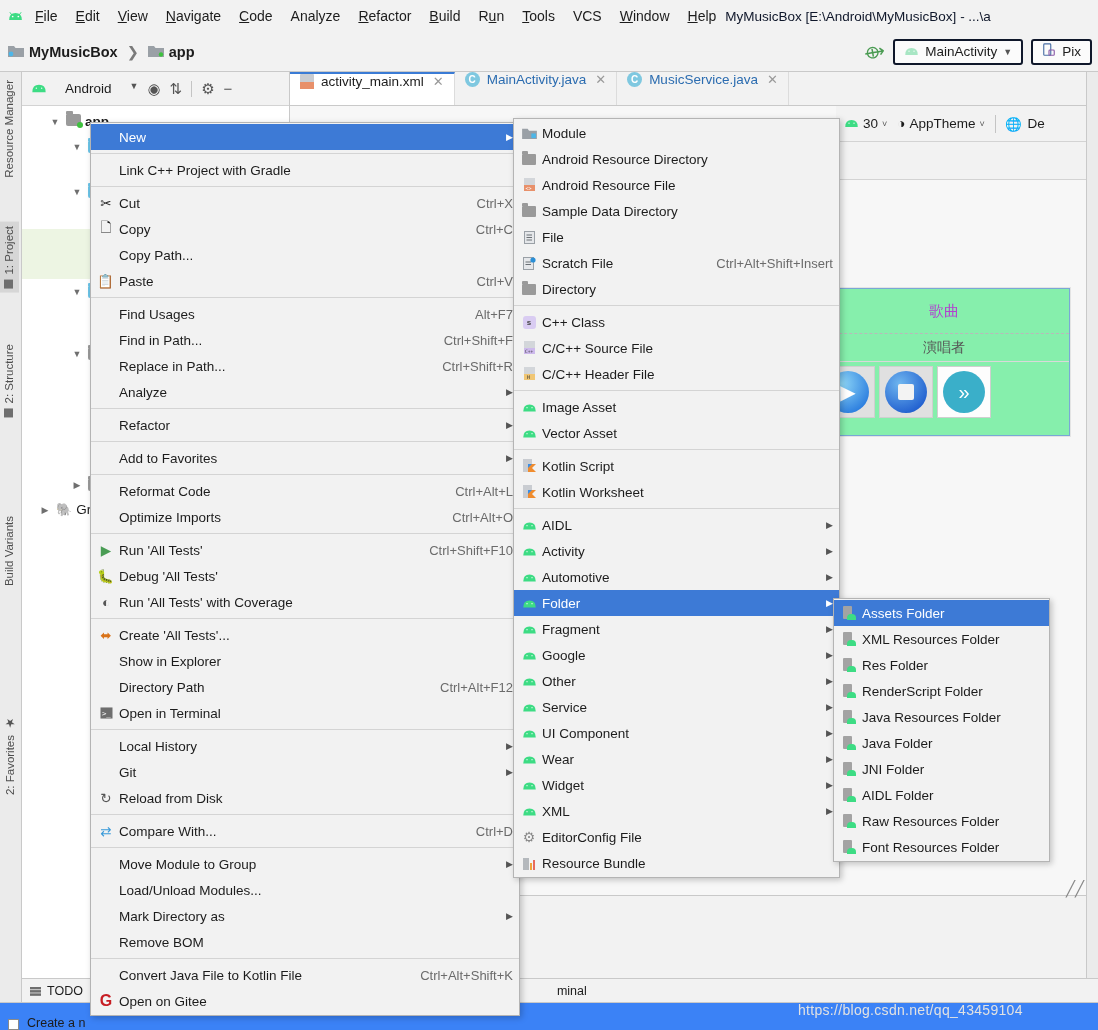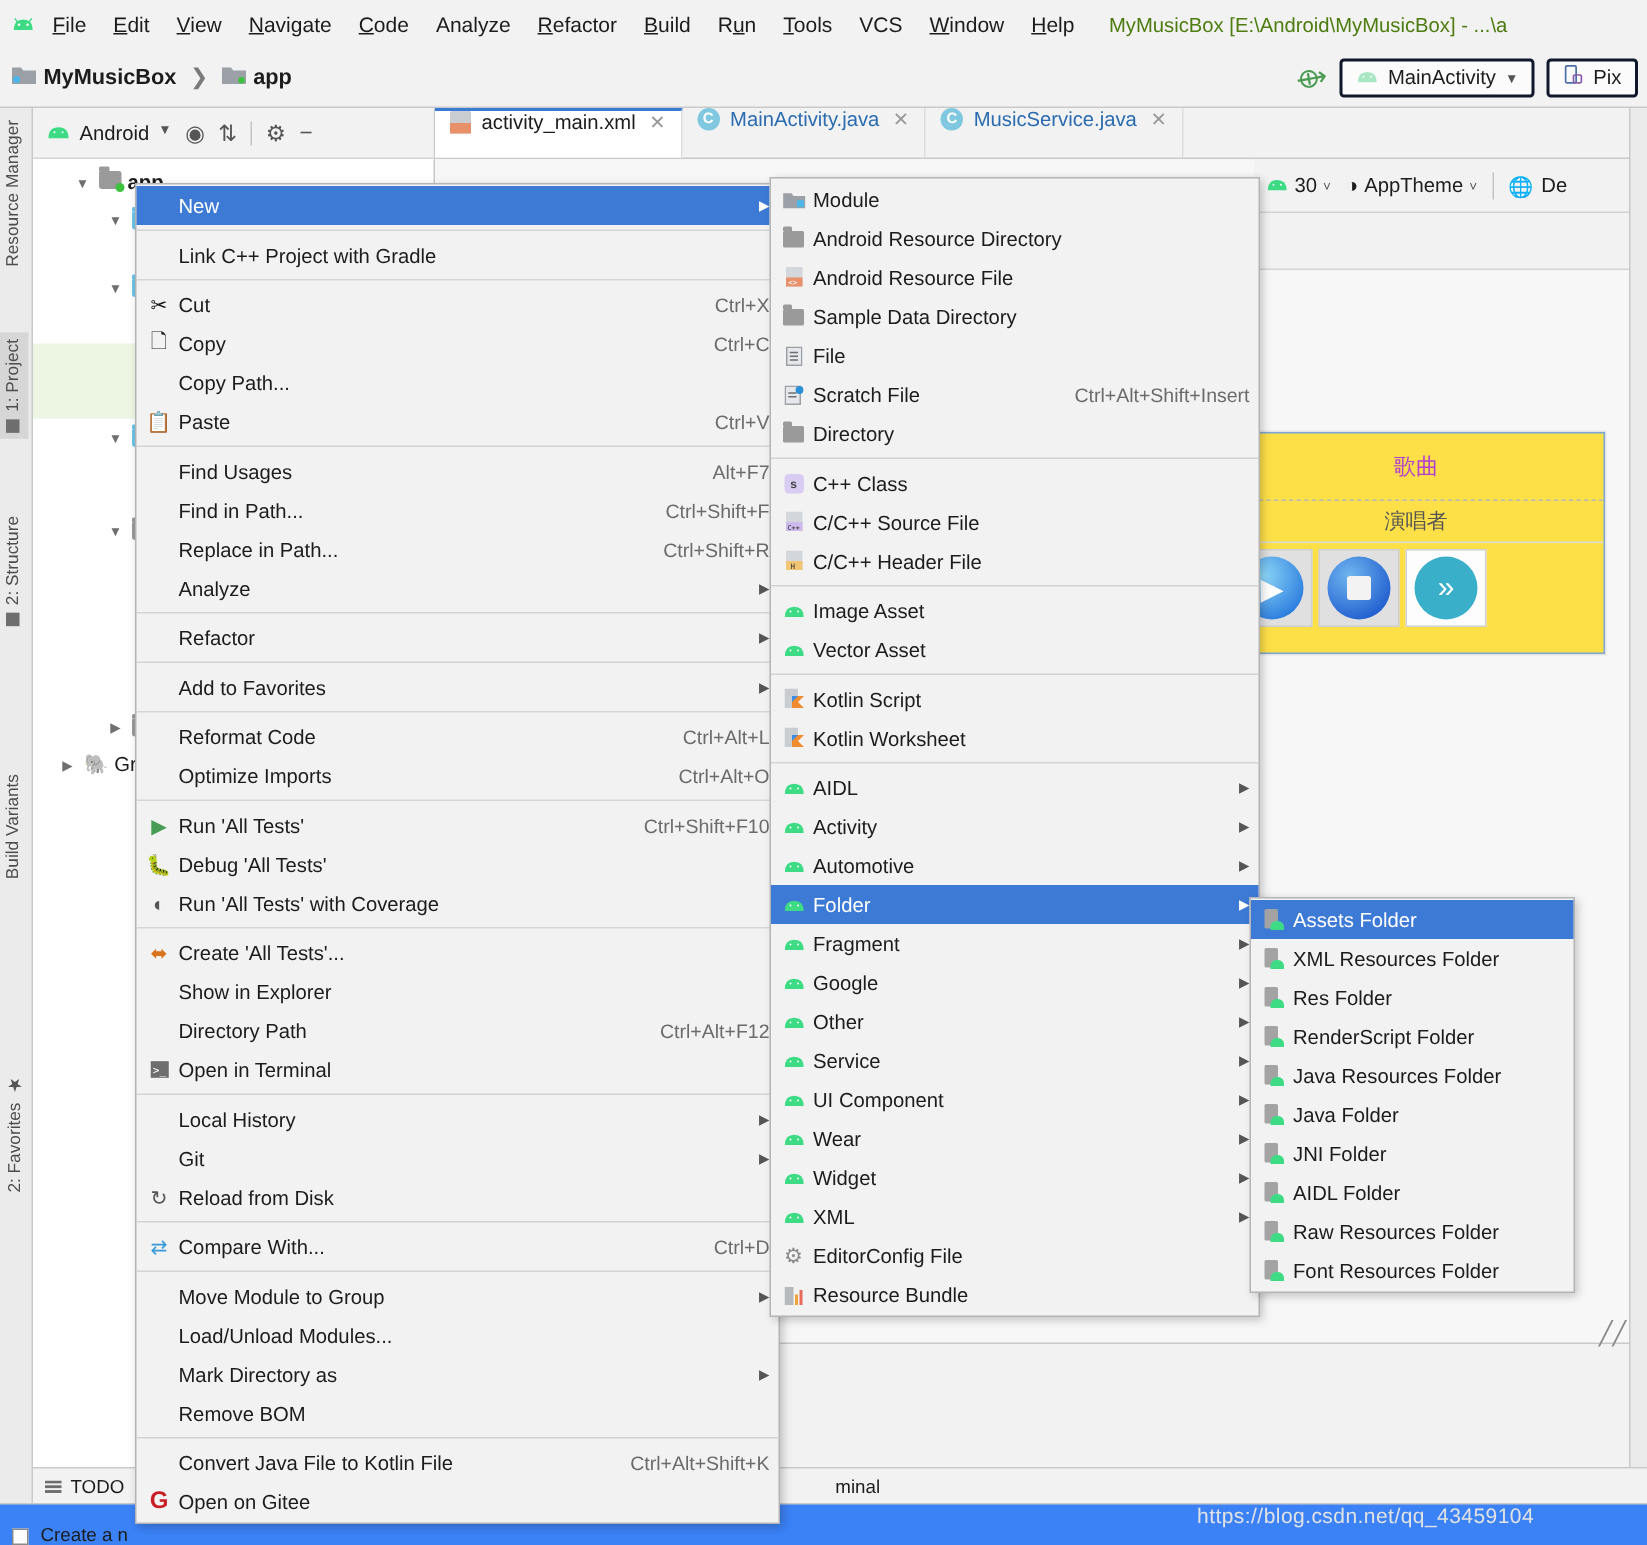--- a/index.html
+++ b/index.html
@@ -16,21 +16,21 @@
   
   .menubar {
     position:absolute; left:0; top:0; width:1098px; height:32px;
     background:#f2f2f2; display:flex; align-items:center; padding-left:4px;
   }
   .and-logo { width:22px; height:22px; display:flex; align-items:center; justify-content:center; }
   .menubar .mi {
     padding:3px 9px; font-size:14px; color:#1c1c1c; white-space:nowrap; cursor:default;
   }
   .menubar .mi u { text-decoration:underline; }
-  .win-title { margin-left:14px; font-size:13.5px; color:#4d7c0f; white-space:nowrap; }
+  .win-title { font-size:13.5px; color:#0f172a; white-space:nowrap; }
 
   
   .navbar {
     position:absolute; left:0; top:32px; width:1098px; height:40px;
     background:#f2f2f2; border-bottom:1px solid #c9c9c9;
     display:flex; align-items:center; padding-left:8px;
   }
   .crumb { display:flex; align-items:center; gap:5px; font-weight:bold; font-size:14.5px; }
   .crumb .sep { color:#7a7a7a; font-weight:normal; margin:0 4px; }
   .nav-right { margin-left:auto; display:flex; align-items:center; gap:8px; padding-right:6px; }
@@ -55,21 +55,21 @@
 
   
   .projpanel {
     position:absolute; left:22px; top:72px; width:268px; height:930px;
     background:#ffffff; border-right:1px solid #c9c9c9;
   }
   .proj-toolbar {
     height:34px; background:#f2f2f2; border-bottom:1px solid #d3d3d3;
     display:flex; align-items:center; gap:9px; padding:0 9px;
   }
-  .proj-toolbar .lbl { font-size:13.5px; display:flex; align-items:flex-start; gap:6px; }
+  .proj-toolbar .lbl { font-size:13.5px; display:flex; align-items:flex-start; gap:18px; }
   .tree { padding-top:3px; font-size:13.5px; }
   .trow { display:flex; align-items:center; height:25px; gap:4px; white-space:nowrap; }
   .trow.sel-faint { background:#edf5e3; }
   .arrow { width:14px; text-align:center; color:#6f6f6f; font-size:9px; }
   .folder {
     width:15px; height:12px; border-radius:1px 2px 2px 2px; display:inline-block; position:relative;
   }
   .folder.blue { background:#6cc5e8; }
   .folder.gray { background:#9a9a9a; }
   .folder::before{ content:""; position:absolute; left:0; top:-3px; width:7px; height:3px; border-radius:1px 1px 0 0; background:inherit; }
@@ -107,21 +107,21 @@
   
   .editor-canvas {
     position:absolute; left:290px; top:106px; width:808px; height:790px; background:#f7f7f7;
     border-bottom:1px solid #c9c9c9;
   }
   .canvas-strip2 { position:absolute; left:546px; top:142px; width:552px; height:38px; background:#f2f2f2; border-bottom:1px solid #d3d3d3; }
 
   
   .preview {
     position:absolute; left:818px; top:288px; width:252px; height:148px;
-    background:#fde047; border:1px solid #7aa7d6; box-shadow:0 0 0 1px #e4e4e4;
+    background:#86efac; border:1px solid #7aa7d6; box-shadow:0 0 0 1px #e4e4e4;
   }
   .pv-title {
     height:45px; border-bottom:1px dashed #b9b9b9; display:flex; align-items:center; justify-content:center;
     color:#b23fd0; font-size:15px;
   }
   .pv-sub {
     height:28px; border-bottom:1px solid #d9d9d9; display:flex; align-items:center; justify-content:center;
     color:#555; font-size:14px;
   }
   .pv-btns { display:flex; align-items:center; height:60px; padding-left:2px; gap:4px; }

